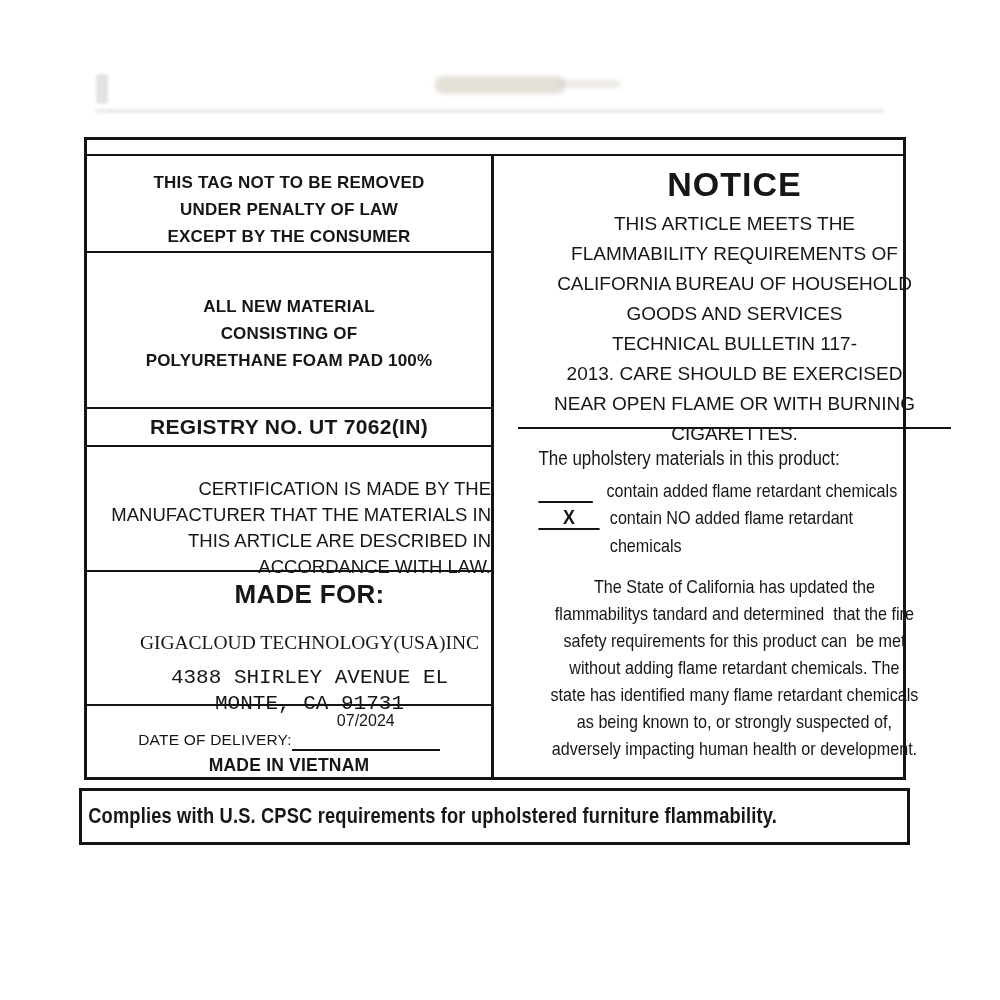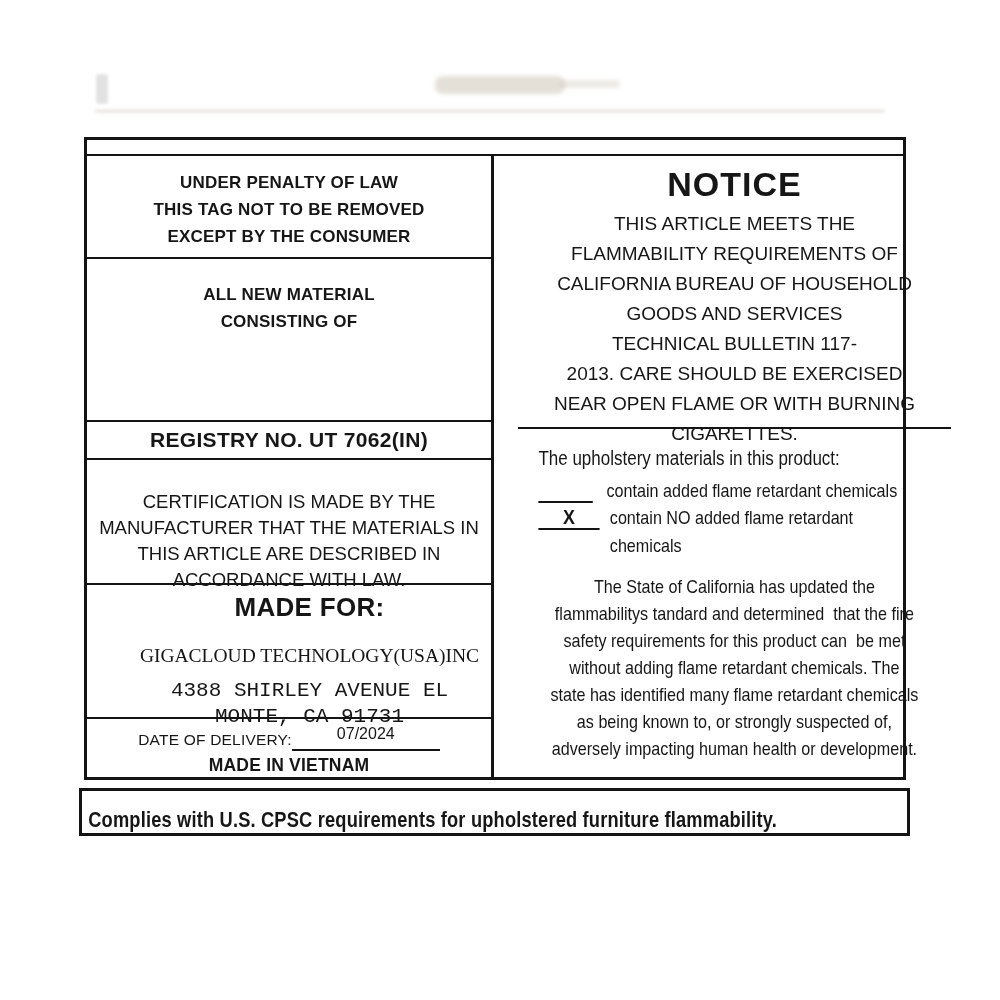--- a/index.html
+++ b/index.html
@@ -24,31 +24,31 @@
   }
   .top-strip{height:14px;border-bottom:2px solid #141414;flex:0 0 auto;}
   .columns{flex:1;display:flex;min-height:0;}
   .col-left{width:404px;flex:0 0 auto;border-right:3px solid #141414;display:flex;flex-direction:column;}
   .col-right{flex:1;display:flex;flex-direction:column;padding-left:24px;}
 
   
   .lsec{box-sizing:border-box;text-align:center;}
   .lsec.divided{border-bottom:2px solid #141414;}
   .sec-penalty{height:106px;padding-top:13px;font-weight:bold;font-size:17px;line-height:27px;letter-spacing:.2px;}
-  .sec-material{height:168px;padding-top:22px;font-weight:bold;font-size:17px;line-height:27px;letter-spacing:.2px;}
+  .sec-material{height:168px;padding-top:40px;font-weight:bold;font-size:17px;line-height:27px;letter-spacing:.2px;}
   .sec-registry{height:38px;font-weight:bold;font-size:21px;line-height:36px;letter-spacing:.3px;}
-  .sec-cert{height:125px;padding-top:29px;font-size:18.5px;line-height:26px;}
+  .sec-cert{height:125px;padding-top:29px;font-size:18.5px;line-height:26px;text-align:right;}
   .sec-madefor{height:134px;padding-top:6px;padding-left:41px;}
   .madefor-title{font-weight:bold;font-size:26px;line-height:32px;letter-spacing:.3px;}
   .madefor-company{margin-top:20px;font-family:"Liberation Serif",serif;font-size:19.5px;line-height:26px;}
   .madefor-address{margin-top:9px;font-family:Liberation Mono, monospace;font-size:21px;line-height:26px;}
   .sec-delivery{flex:1;padding-top:5px;}
   .delivery-row{display:flex;justify-content:center;align-items:flex-end;font-size:15.5px;}
   .delivery-label{line-height:22px;letter-spacing:.2px;}
-  .delivery-value{display:inline-block;width:148px;border-bottom:2.5px solid #141414;text-align:center;font-size:16px;line-height:20px;padding-bottom:5px;}
+  .delivery-value{display:inline-block;width:148px;border-bottom:2.5px solid #141414;text-align:center;font-size:16px;line-height:20px;padding-bottom:18px;}
   .origin{margin-top:2px;font-weight:bold;font-size:17.5px;line-height:24px;letter-spacing:.2px;}
 
   
   .sec-notice{height:273px;border-bottom:2.5px solid #141414;box-sizing:border-box;text-align:center;}
   .notice-title{font-weight:bold;font-size:34px;line-height:44px;margin-top:6px;letter-spacing:1px;}
   .notice-body{margin-top:3px;font-size:19px;line-height:30px;}
   .sec-fr{flex:1;overflow:hidden;}
 
   
   .condense{width:117.6%;transform:scaleX(0.85);transform-origin:left top;}
@@ -58,49 +58,50 @@
   .uph-row{display:flex;align-items:flex-end;margin-top:3px;}
   .uph-row.first{margin-top:8px;}
   .blankline{flex:0 0 auto;width:64px;border-bottom:2.5px solid #141414;margin-right:16px;height:20px;}
   .markline{flex:0 0 auto;width:72px;border-bottom:2.5px solid #141414;margin-right:12px;height:22px;text-align:center;font-weight:bold;font-size:21px;line-height:22px;}
   .uph-opt{line-height:24px;}
   .uph-cont{padding-left:84px;line-height:26px;margin-top:3px;}
   .state-para{margin-top:14px;text-align:center;font-size:19px;line-height:27px;}
 
   
   .label-footer{
-    position:absolute;left:79px;top:788px;width:831px;height:48px;
+    position:absolute;left:79px;top:788px;width:831px;height:57px;
     border:3px solid #141414;box-sizing:border-box;background:#fff;
-    display:flex;align-items:flex-end;justify-content:center;overflow:hidden;
+    display:flex;align-items:center;justify-content:center;overflow:hidden;
   }
   .footer-text{text-align:center;font-weight:bold;font-size:21.5px;letter-spacing:.2px;}
 </style>
 </head>
 <body>
 
 <div class="artifact a1"></div>
 <div class="artifact a2"></div>
 <div class="artifact a3"></div>
 <div class="artifact a4"></div>
 
 <div class="label-main">
   <div class="top-strip"></div>
   <div class="columns">
 
     <div class="col-left">
 
       <div class="lsec sec-penalty divided">
+        <span class="line">THIS TAG NOT TO BE REMOVED</span>
         <span class="line">UNDER PENALTY OF LAW</span>
-        <span class="line">THIS TAG NOT TO BE REMOVED</span>
         <span class="line">EXCEPT BY THE CONSUMER</span>
       </div>
 
       <div class="lsec sec-material divided">
         <span class="line">ALL NEW MATERIAL</span>
         <span class="line">CONSISTING OF</span>
+        <span class="line">POLYURETHANE FOAM PAD 100%</span>
       </div>
 
       <div class="lsec sec-registry divided">
         <span class="line">REGISTRY NO. UT 7062(IN)</span>
       </div>
 
       <div class="lsec sec-cert divided">
         <span class="line">CERTIFICATION IS MADE BY THE</span>
         <span class="line">MANUFACTURER THAT THE MATERIALS IN</span>
         <span class="line">THIS ARTICLE ARE DESCRIBED IN</span>

